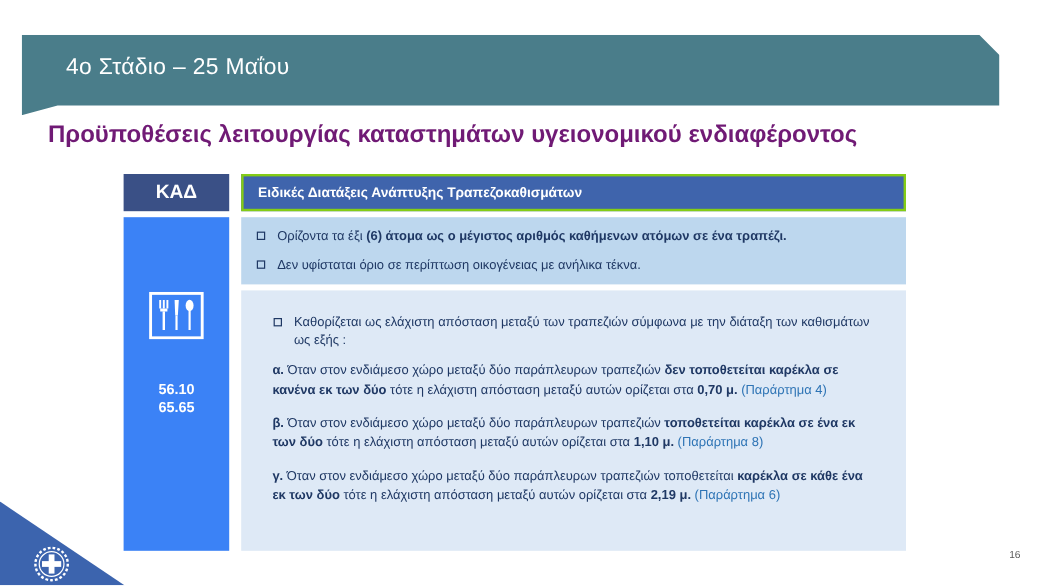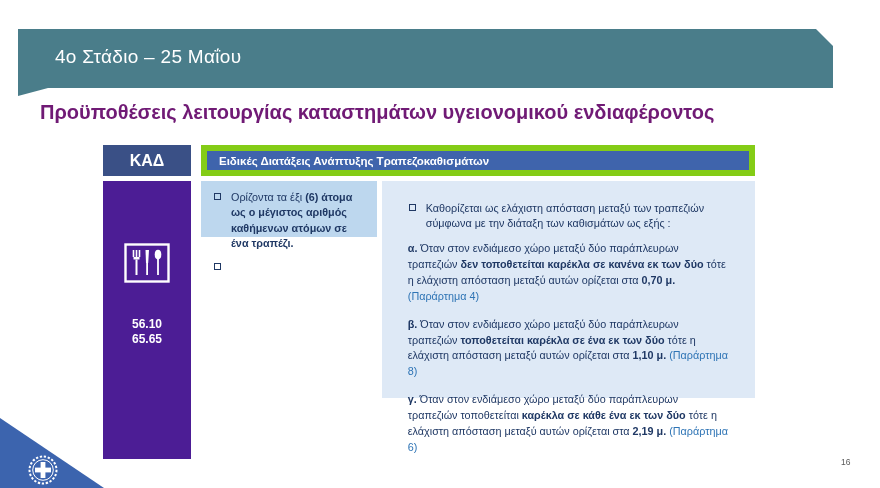--- a/index.html
+++ b/index.html
@@ -12,25 +12,25 @@
   .banner-title{position:absolute;left:37px;top:17px;font-size:19px;color:#ffffff;letter-spacing:.3px;}
 
   .subtitle{position:absolute;left:40px;top:101px;font-size:20px;font-weight:bold;color:#701a75;}
 
   .tbl{position:absolute;left:103px;top:145px;width:652px;display:grid;
        grid-template-columns:88px 554px;grid-template-rows:31px 278px;gap:5px 10px;}
   .th-kad{background:#3A5086;color:#fff;font-weight:bold;font-size:16px;
           display:flex;align-items:center;justify-content:center;}
   .th-main{background:#3F64AC;color:#fff;font-weight:bold;font-size:11.5px;
            display:flex;align-items:center;padding:0 12px;box-sizing:border-box;
-           border:6px solid #84cc16;}
-  .td-kad{background:#4c1d95;display:flex;flex-direction:column;align-items:center;}
+           border:2px solid #84cc16;}
+  .td-kad{background:#3b82f6;display:flex;flex-direction:column;align-items:center;}
   .kad-icon{margin-top:62px;}
   .kad-codes{margin-top:34px;color:#fff;font-weight:bold;font-size:12px;line-height:1.28;text-align:center;}
-  .td-main{display:flex;flex-direction:row;gap:5px;}
+  .td-main{display:flex;flex-direction:column;gap:5px;}
   .row1{background:#BDD7EE;height:56px;box-sizing:border-box;padding:9px 12px 0;}
   .row2{background:#DEE9F6;height:217px;box-sizing:border-box;padding:20px 26px 0;}
 
   .bullet{position:relative;padding-left:18px;margin:0 0 9px;font-size:10.8px;line-height:1.42;color:#1F3864;}
   .sq{position:absolute;left:1px;top:3px;width:7px;height:7px;border:1.3px solid #1F3864;box-sizing:border-box;}
   .clause{margin:0 0 12px;font-size:10.8px;line-height:1.48;color:#1F3864;}
   .b{font-weight:bold;}
   .lnk{color:#2E74B5;}
 
   .corner{position:absolute;left:0;bottom:0;}
@@ -67,21 +67,21 @@
       <div class="kad-codes">
         <div>56.10</div>
         <div>65.65</div>
       </div>
     </div>
 
     <div class="td-main">
 
       <div class="row1">
         <p class="bullet"><span class="sq"></span><span>Ορίζοντα τα έξι </span><span class="b">(6) άτομα ως ο μέγιστος αριθμός καθήμενων ατόμων σε ένα τραπέζι.</span></p>
-        <p class="bullet"><span class="sq"></span></p>
+        <p class="bullet"><span class="sq"></span><span>Δεν υφίσταται όριο σε περίπτωση οικογένειας με ανήλικα τέκνα.</span></p>
       </div>
 
       <div class="row2">
         <p class="bullet"><span class="sq"></span><span>Καθορίζεται ως ελάχιστη απόσταση μεταξύ των τραπεζιών σύμφωνα με την διάταξη των καθισμάτων  ως εξής :</span></p>
 
         <p class="clause"><span class="b">α.</span><span> Όταν στον ενδιάμεσο χώρο μεταξύ δύο παράπλευρων τραπεζιών </span><span class="b">δεν τοποθετείται καρέκλα σε κανένα εκ των δύο</span><span> τότε η ελάχιστη απόσταση μεταξύ αυτών ορίζεται στα </span><span class="b">0,70 μ.</span><span class="lnk"> (Παράρτημα 4)</span></p>
 
         <p class="clause"><span class="b">β.</span><span> Όταν στον ενδιάμεσο χώρο μεταξύ δύο παράπλευρων τραπεζιών </span><span class="b">τοποθετείται καρέκλα σε ένα εκ των δύο</span><span> τότε η ελάχιστη απόσταση μεταξύ αυτών ορίζεται στα </span><span class="b">1,10 μ.</span><span class="lnk"> (Παράρτημα 8)</span></p>
 
         <p class="clause"><span class="b">γ.</span><span> Όταν στον ενδιάμεσο χώρο μεταξύ δύο παράπλευρων τραπεζιών τοποθετείται </span><span class="b">καρέκλα σε κάθε ένα εκ των δύο</span><span> τότε η ελάχιστη απόσταση μεταξύ αυτών ορίζεται στα </span><span class="b">2,19 μ.</span><span class="lnk"> (Παράρτημα 6)</span></p>

